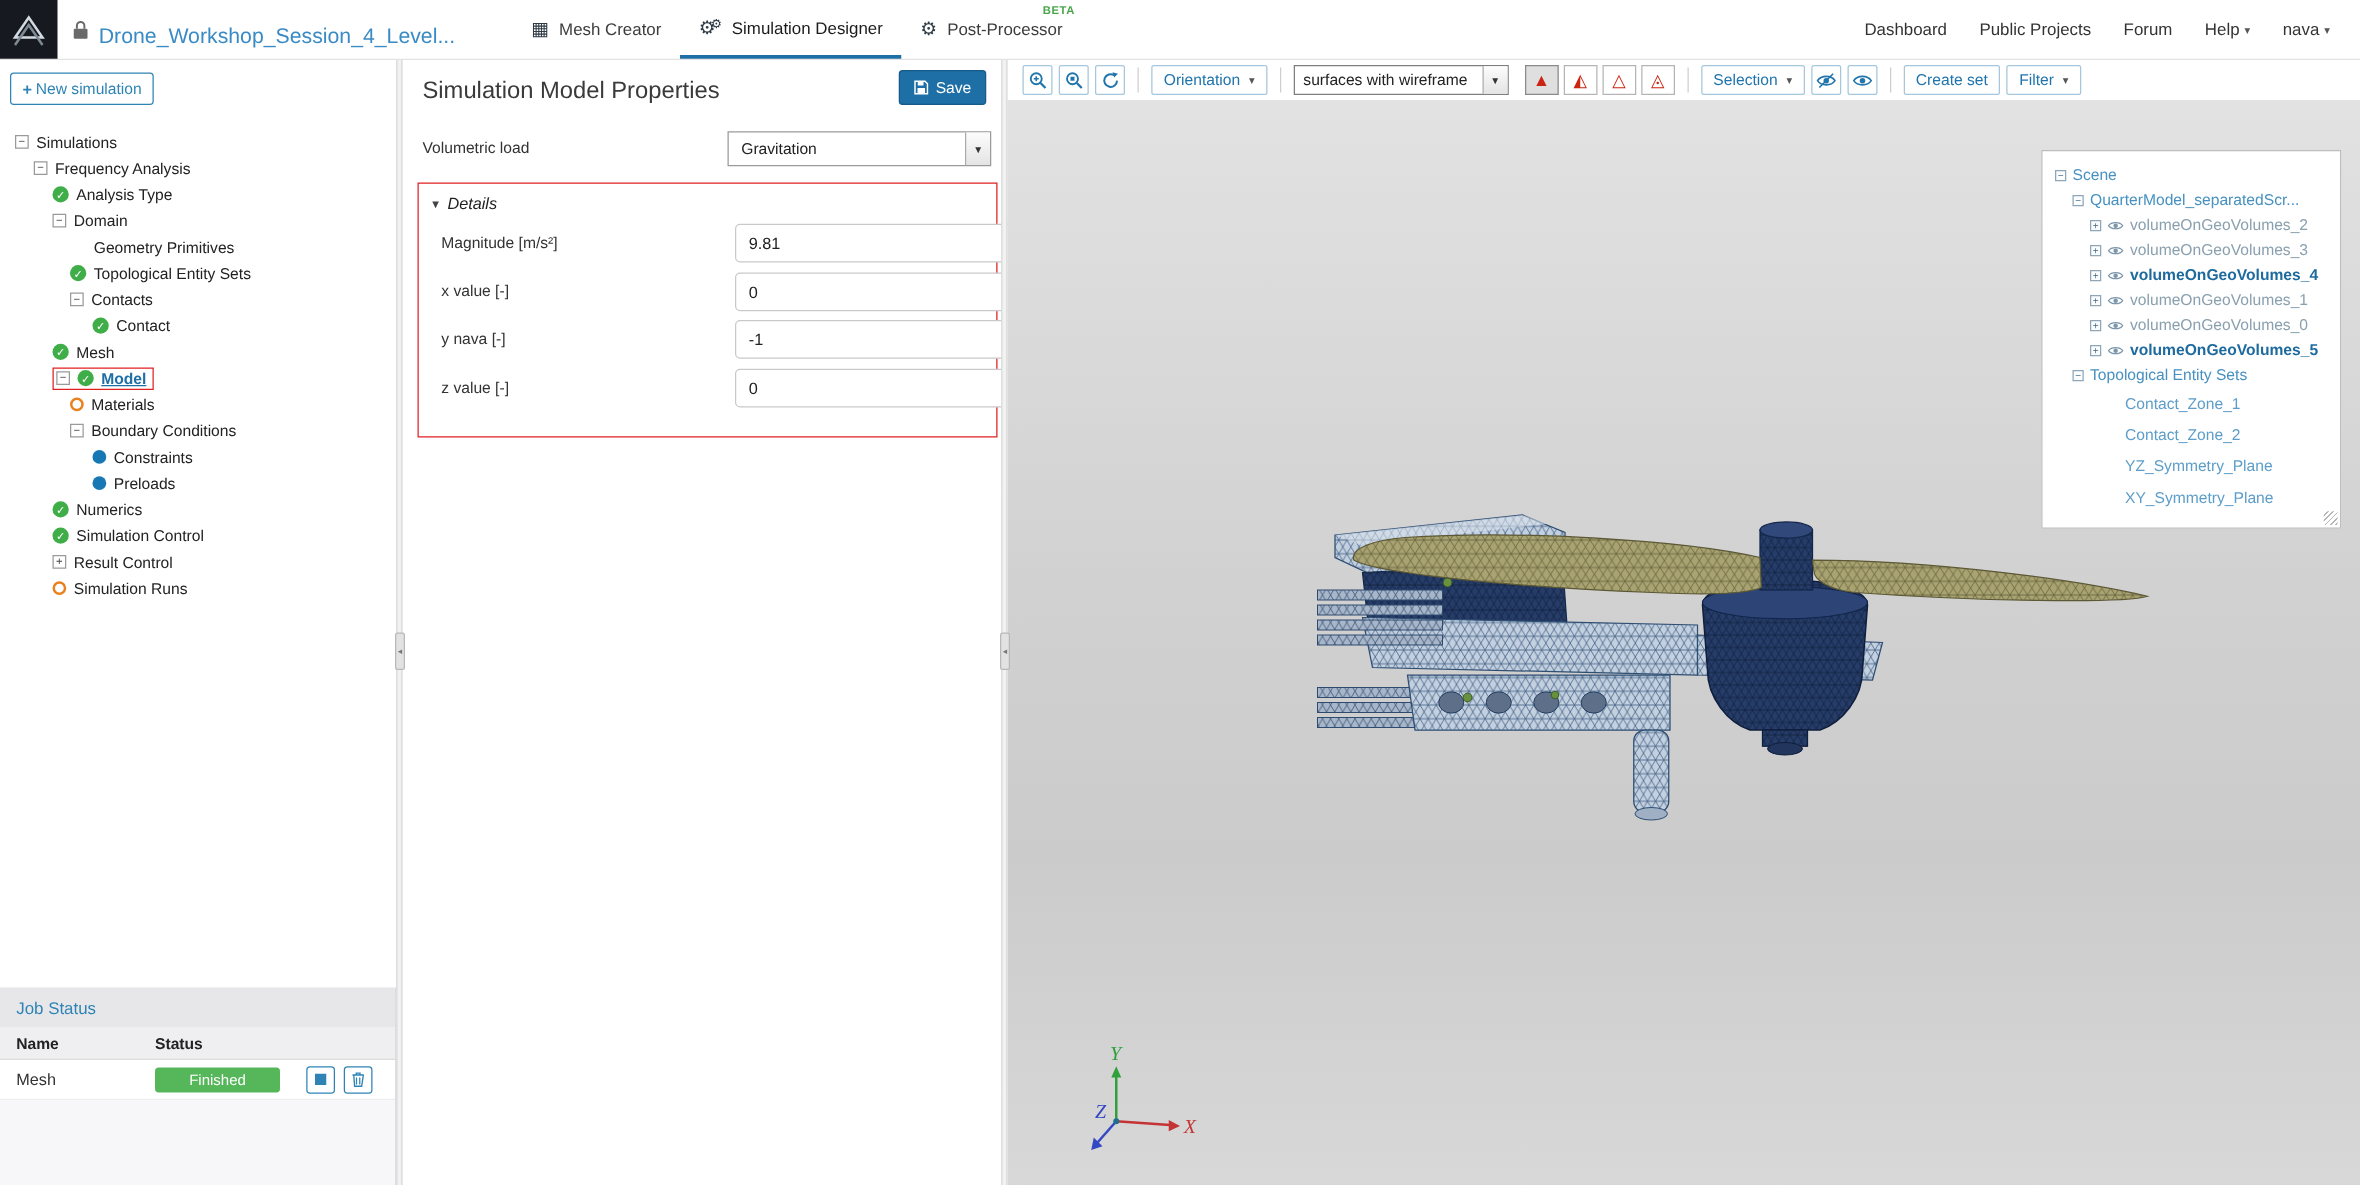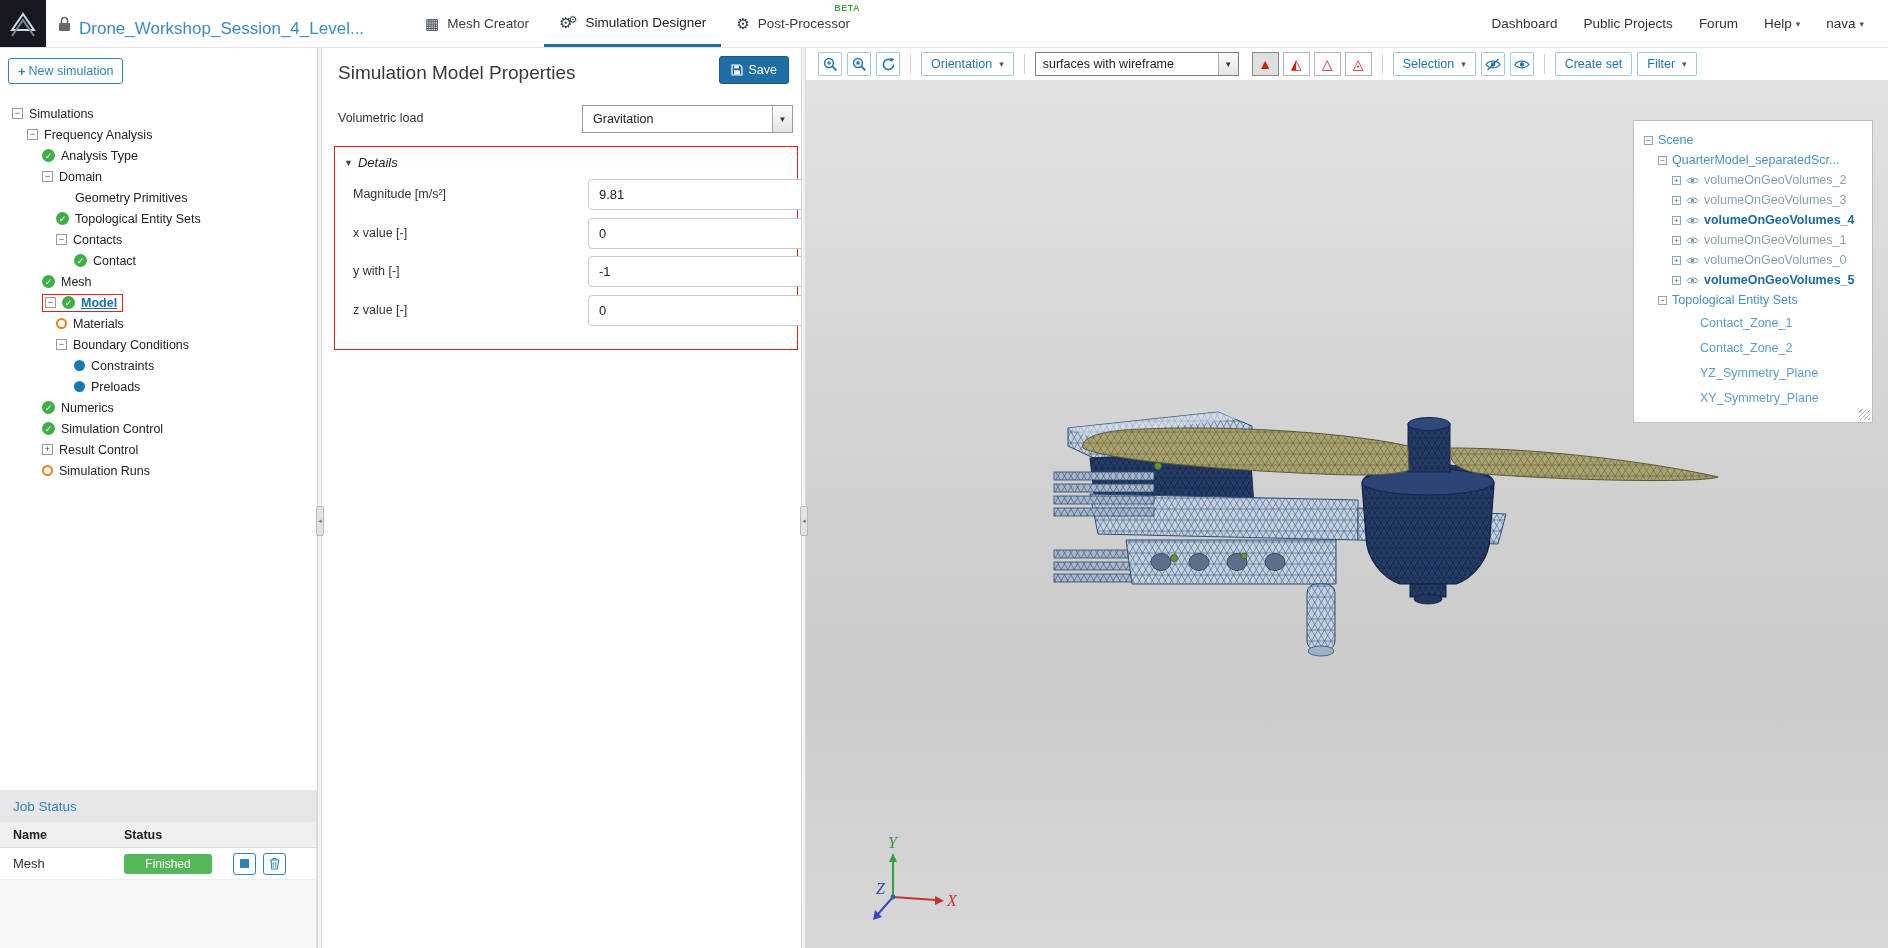--- a/index.html
+++ b/index.html
@@ -35,21 +35,21 @@
   .sp19{width:19px;flex:none;}
   .i0{padding-left:12px;}.i1{padding-left:27px;}.i2{padding-left:42px;}.i3{padding-left:56px;}.i4{padding-left:74px;}
   .model-box{display:inline-flex;align-items:center;border:1px solid #e02020;padding:1px 5px 1px 2px;}
   .model-label{color:#1d6fa5;font-weight:bold;text-decoration:underline;}
 
   .job{position:absolute;left:0;right:0;bottom:0;top:742px;background:#f7f7f9;border-right:1px solid #ddd;}
   .job-header{height:32px;background:#e7e7ea;color:#2f84b5;font-size:13.5px;display:flex;align-items:center;padding-left:13px;}
   .job-thead{height:26px;display:flex;align-items:center;background:#efeff1;border-bottom:1px solid #dcdcdc;font-weight:bold;font-size:12.5px;color:#222;}
   .job-row{height:32px;display:flex;align-items:center;background:#fff;border-bottom:1px solid #eee;}
   .col-name{width:124px;padding-left:13px;}
-  .badge-finished{background:#55b75a;color:#fff;font-size:12px;border-radius:3px;padding:3px 0;width:88px;text-align:center;}
+  .badge-finished{background:#55b75a;color:#fff;font-size:12px;border-radius:3px;padding:3px 0;width:100px;text-align:center;}
   .job-actions{display:flex;gap:7px;margin-left:21px;}
   .jbtn{width:23px;height:22px;border:1px solid #2f84b5;border-radius:3px;background:#fff;display:flex;align-items:center;justify-content:center;cursor:pointer;}
   .stop-sq{width:9px;height:9px;background:#2f84b5;}
 
   
   .vdiv{position:absolute;top:48px;bottom:0;width:5px;background:#f2f2f2;border-left:1px solid #d8d8d8;border-right:1px solid #d8d8d8;z-index:30;}
   .vdiv1{left:317px;}.vdiv2{left:801px;}
   .grab{position:absolute;top:458px;left:-2px;width:8px;height:30px;background:#e2e2e2;border:1px solid #b8b8b8;border-radius:2px;display:flex;align-items:center;justify-content:center;font-size:7px;color:#777;cursor:col-resize;}
 
   
@@ -67,21 +67,21 @@
   .field-row{position:absolute;left:0;width:100%;height:31px;}
   .fr1{top:32px;}.fr2{top:71px;}.fr3{top:109px;}.fr4{top:148px;}
   .f-label{position:absolute;left:18px;top:0;line-height:31px;font-size:12.5px;color:#333;}
   .f-input{position:absolute;left:253px;top:0;width:226px;height:31px;border:1px solid #c9c9c9;border-radius:4px;padding:0 10px;font-size:13px;color:#222;font-family:inherit;background:#fff;}
 
   
   .vp-toolbar{position:absolute;left:806px;right:0;top:48px;height:32px;background:#fff;display:flex;align-items:center;padding-left:12px;gap:5px;z-index:20;}
   .tbtn{height:24px;min-width:24px;border:1px solid #a5c6dc;border-radius:2px;background:#fff;display:flex;align-items:center;justify-content:center;color:#2175ad;cursor:pointer;}
   .tbtn.drop{padding:0 9px;gap:7px;font-size:12.5px;}
   .tsep{width:1px;height:20px;background:#cfcfcf;margin:0 5px;flex:none;}
-  .tsel{height:24px;width:204px;border:1px solid #7e7e7e;background:#fff;display:flex;align-items:stretch;font-size:12.5px;color:#222;cursor:pointer;}
+  .tsel{height:24px;width:172px;border:1px solid #7e7e7e;background:#fff;display:flex;align-items:stretch;font-size:12.5px;color:#222;cursor:pointer;}
   .tsel .txt{flex:1;display:flex;align-items:center;padding-left:7px;}
   .tri-btn{width:27px;height:24px;border:1px solid #b5b5b5;background:#fff;display:flex;align-items:center;justify-content:center;font-size:14px;color:#cc2412;cursor:pointer;margin-left:-1px;}
   .tri-btn.active{background:#dfdfdf;border-color:#8a8a8a;}
 
   
   .viewport{position:absolute;left:806px;right:0;top:80px;bottom:0;background:linear-gradient(180deg,#e2e2e2 0%,#d1d1d1 45%,#cbcbcb 70%,#d8d8d8 100%);overflow:hidden;cursor:grab;}
   .model{position:absolute;left:200px;top:308px;}
   .axes{position:absolute;left:30px;top:750px;}
 
   
@@ -288,21 +288,21 @@
       </div>
       <div class="field-row fr1">
         <span class="f-label">Magnitude [m/s²]</span>
         <input class="f-input" type="text" value="9.81" style="">
       </div>
       <div class="field-row fr2">
         <span class="f-label">x value [-]</span>
         <input class="f-input" type="text" value="0" style="">
       </div>
       <div class="field-row fr3">
-        <span class="f-label">y with [-]</span>
+        <span class="f-label">y nava [-]</span>
         <input class="f-input" type="text" value="-1" style="">
       </div>
       <div class="field-row fr4">
         <span class="f-label">z value [-]</span>
         <input class="f-input" type="text" value="0" style="">
       </div>
     </div>
   </div>
 
   <div class="vp-toolbar">

